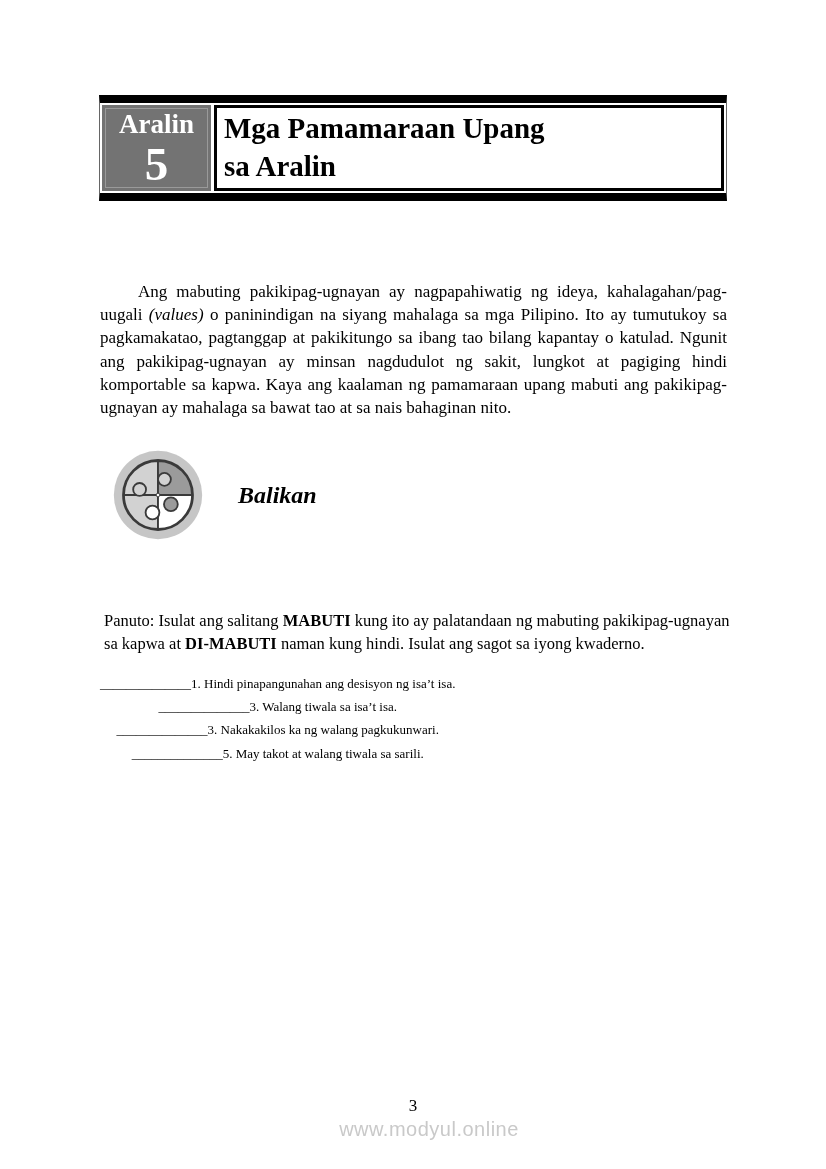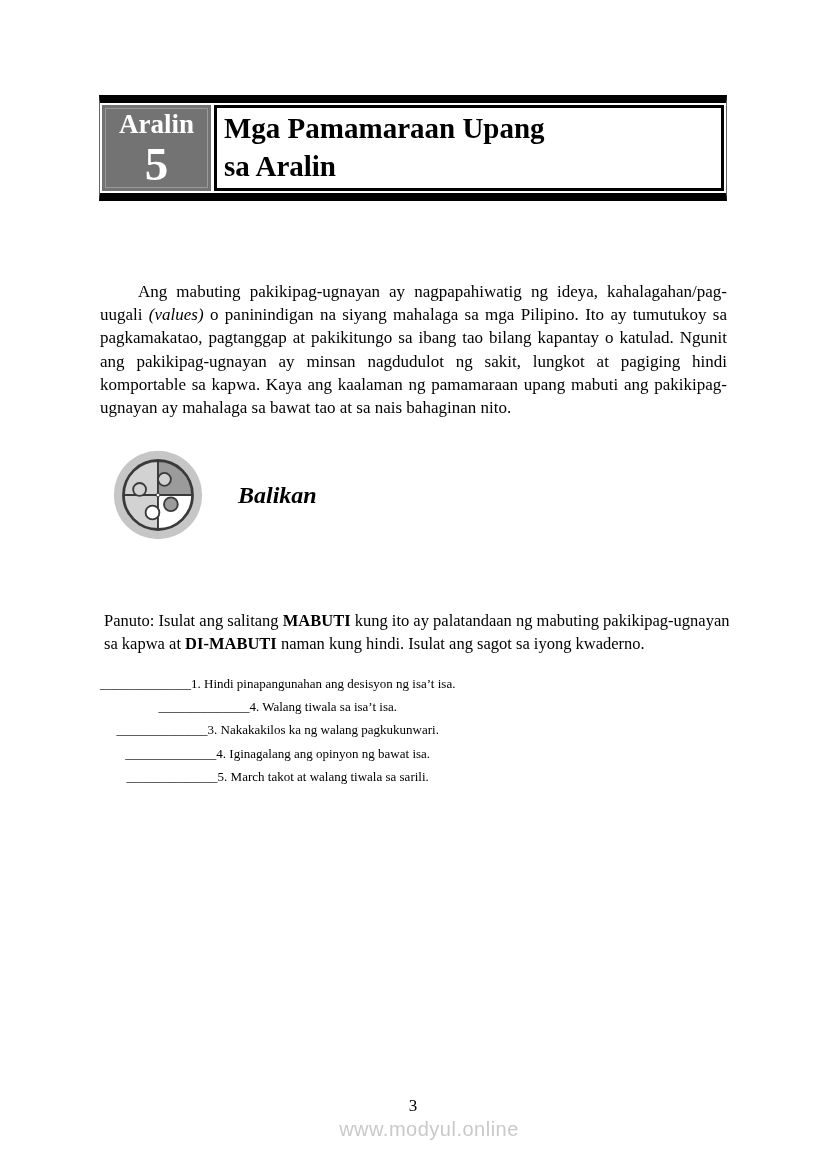--- a/index.html
+++ b/index.html
@@ -172,22 +172,21 @@
         <circle cx="50" cy="50" r="2" fill="#ffffff" stroke="#3a3a3a" stroke-width="1"></circle>
       </svg>
     </div>
     <div class="balikan-heading">Balikan</div>
   </div>
 
   <p class="panuto"><span>Panuto: Isulat ang salitang </span><b>MABUTI</b><span> kung ito ay palatandaan ng mabuting pakikipag-ugnayan sa kapwa at </span><b>DI-MABUTI</b><span> naman kung hindi. Isulat ang sagot sa iyong kwaderno.</span></p>
 
   <div class="activity-items">
     <div class="activity-item"><span class="blank-line">______________</span><span>1. Hindi pinapangunahan ang desisyon ng isa’t isa.</span></div>
-    <div class="activity-item"><span class="blank-line">______________</span><span>4. Walang tiwala sa isa’t isa.</span></div>
+    <div class="activity-item"><span class="blank-line">______________</span><span>3. Walang tiwala sa isa’t isa.</span></div>
     <div class="activity-item"><span class="blank-line">______________</span><span>3. Nakakakilos ka ng walang pagkukunwari.</span></div>
-    <div class="activity-item"><span class="blank-line">______________</span><span>4. Iginagalang ang opinyon ng bawat isa.</span></div>
-    <div class="activity-item"><span class="blank-line">______________</span><span>5. March takot at walang tiwala sa sarili.</span></div>
+    <div class="activity-item"><span class="blank-line">______________</span><span>5. May takot at walang tiwala sa sarili.</span></div>
   </div>
 
   <div class="page-number">3</div>
   <div class="site-watermark">www.modyul.online</div>
 
 </div>
 
 </body></html>

